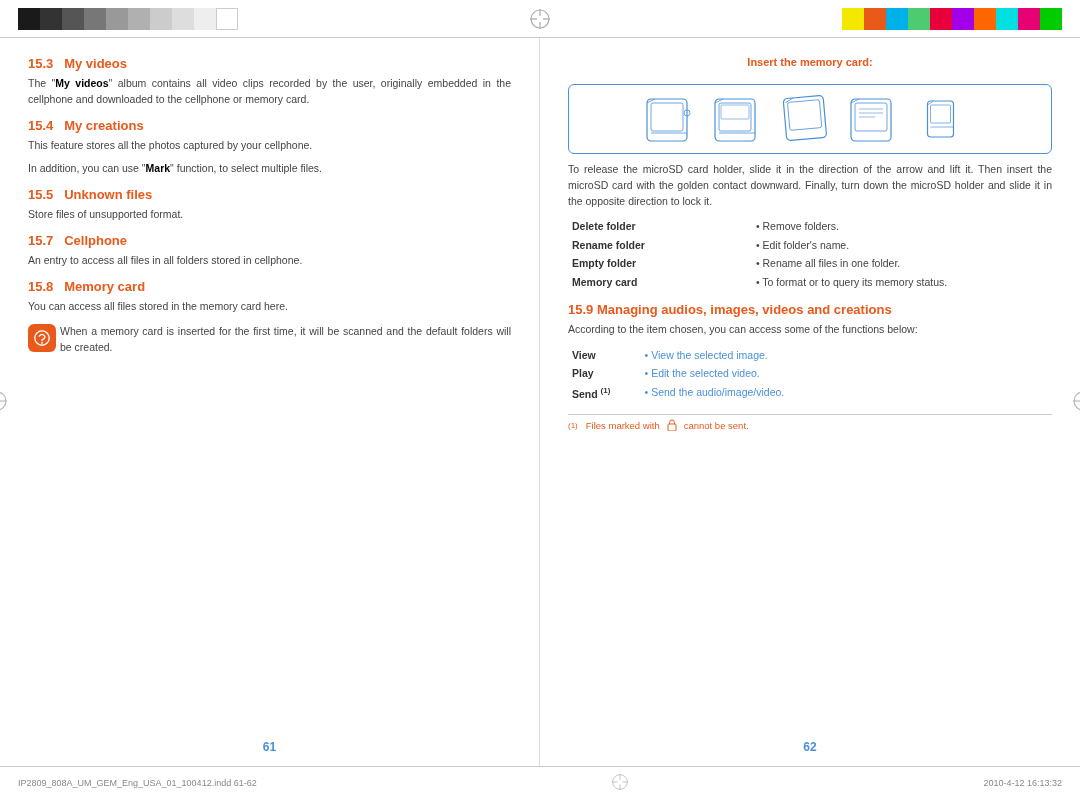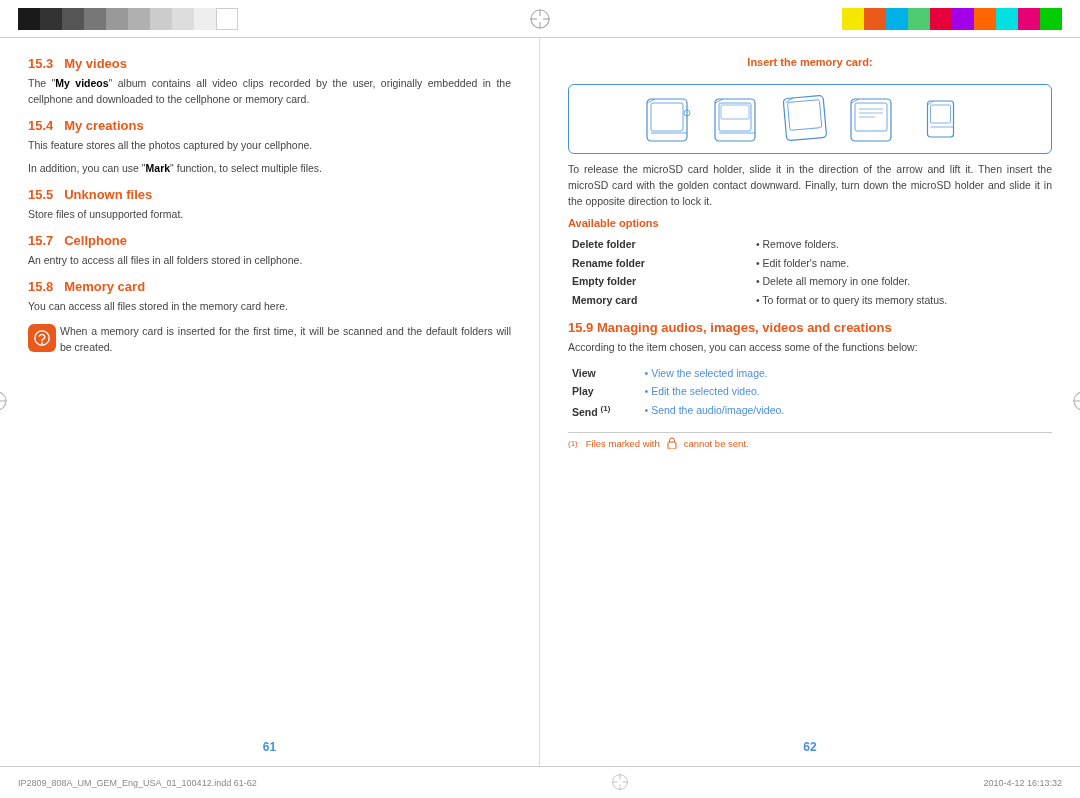--- a/index.html
+++ b/index.html
@@ -438,35 +438,34 @@
       <svg class="card-item" viewBox="0 0 45 52">
         <rect x="4" y="8" width="26" height="36" rx="3" fill="none" stroke="#4a90d9" stroke-width="1.2"></rect>
         <rect x="7" y="12" width="20" height="18" rx="1" fill="none" stroke="#4a90d9" stroke-width="0.7"></rect>
         <line x1="7" y1="34" x2="30" y2="34" stroke="#4a90d9" stroke-width="0.7"></line>
         <path d="M4 12 L10 8" stroke="#4a90d9" stroke-width="0.7" fill="none"></path>
       </svg>
     </div>
 
     <div class="right-body-text">To release the microSD card holder, slide it in the direction of the arrow and lift it. Then insert the microSD card with the golden contact downward. Finally, turn down the microSD holder and slide it in the opposite direction to lock it.</div>
 
-    <div class="available-options-heading">Available options</div>
 
     <table class="options-table">
       <tbody>
         <tr>
           <td>Delete folder</td>
           <td>• Remove folders.</td>
         </tr>
         <tr>
           <td>Rename folder</td>
           <td>• Edit folder's name.</td>
         </tr>
         <tr>
           <td>Empty folder</td>
-          <td>• Delete all memory in one folder.</td>
+          <td>• Rename all files in one folder.</td>
         </tr>
         <tr>
           <td>Memory card</td>
           <td>• To format or to query its memory status.</td>
         </tr>
       </tbody>
     </table>
 
     <div class="section-block">
       <div class="big-section-heading">15.9  Managing audios, images, videos and creations</div>

